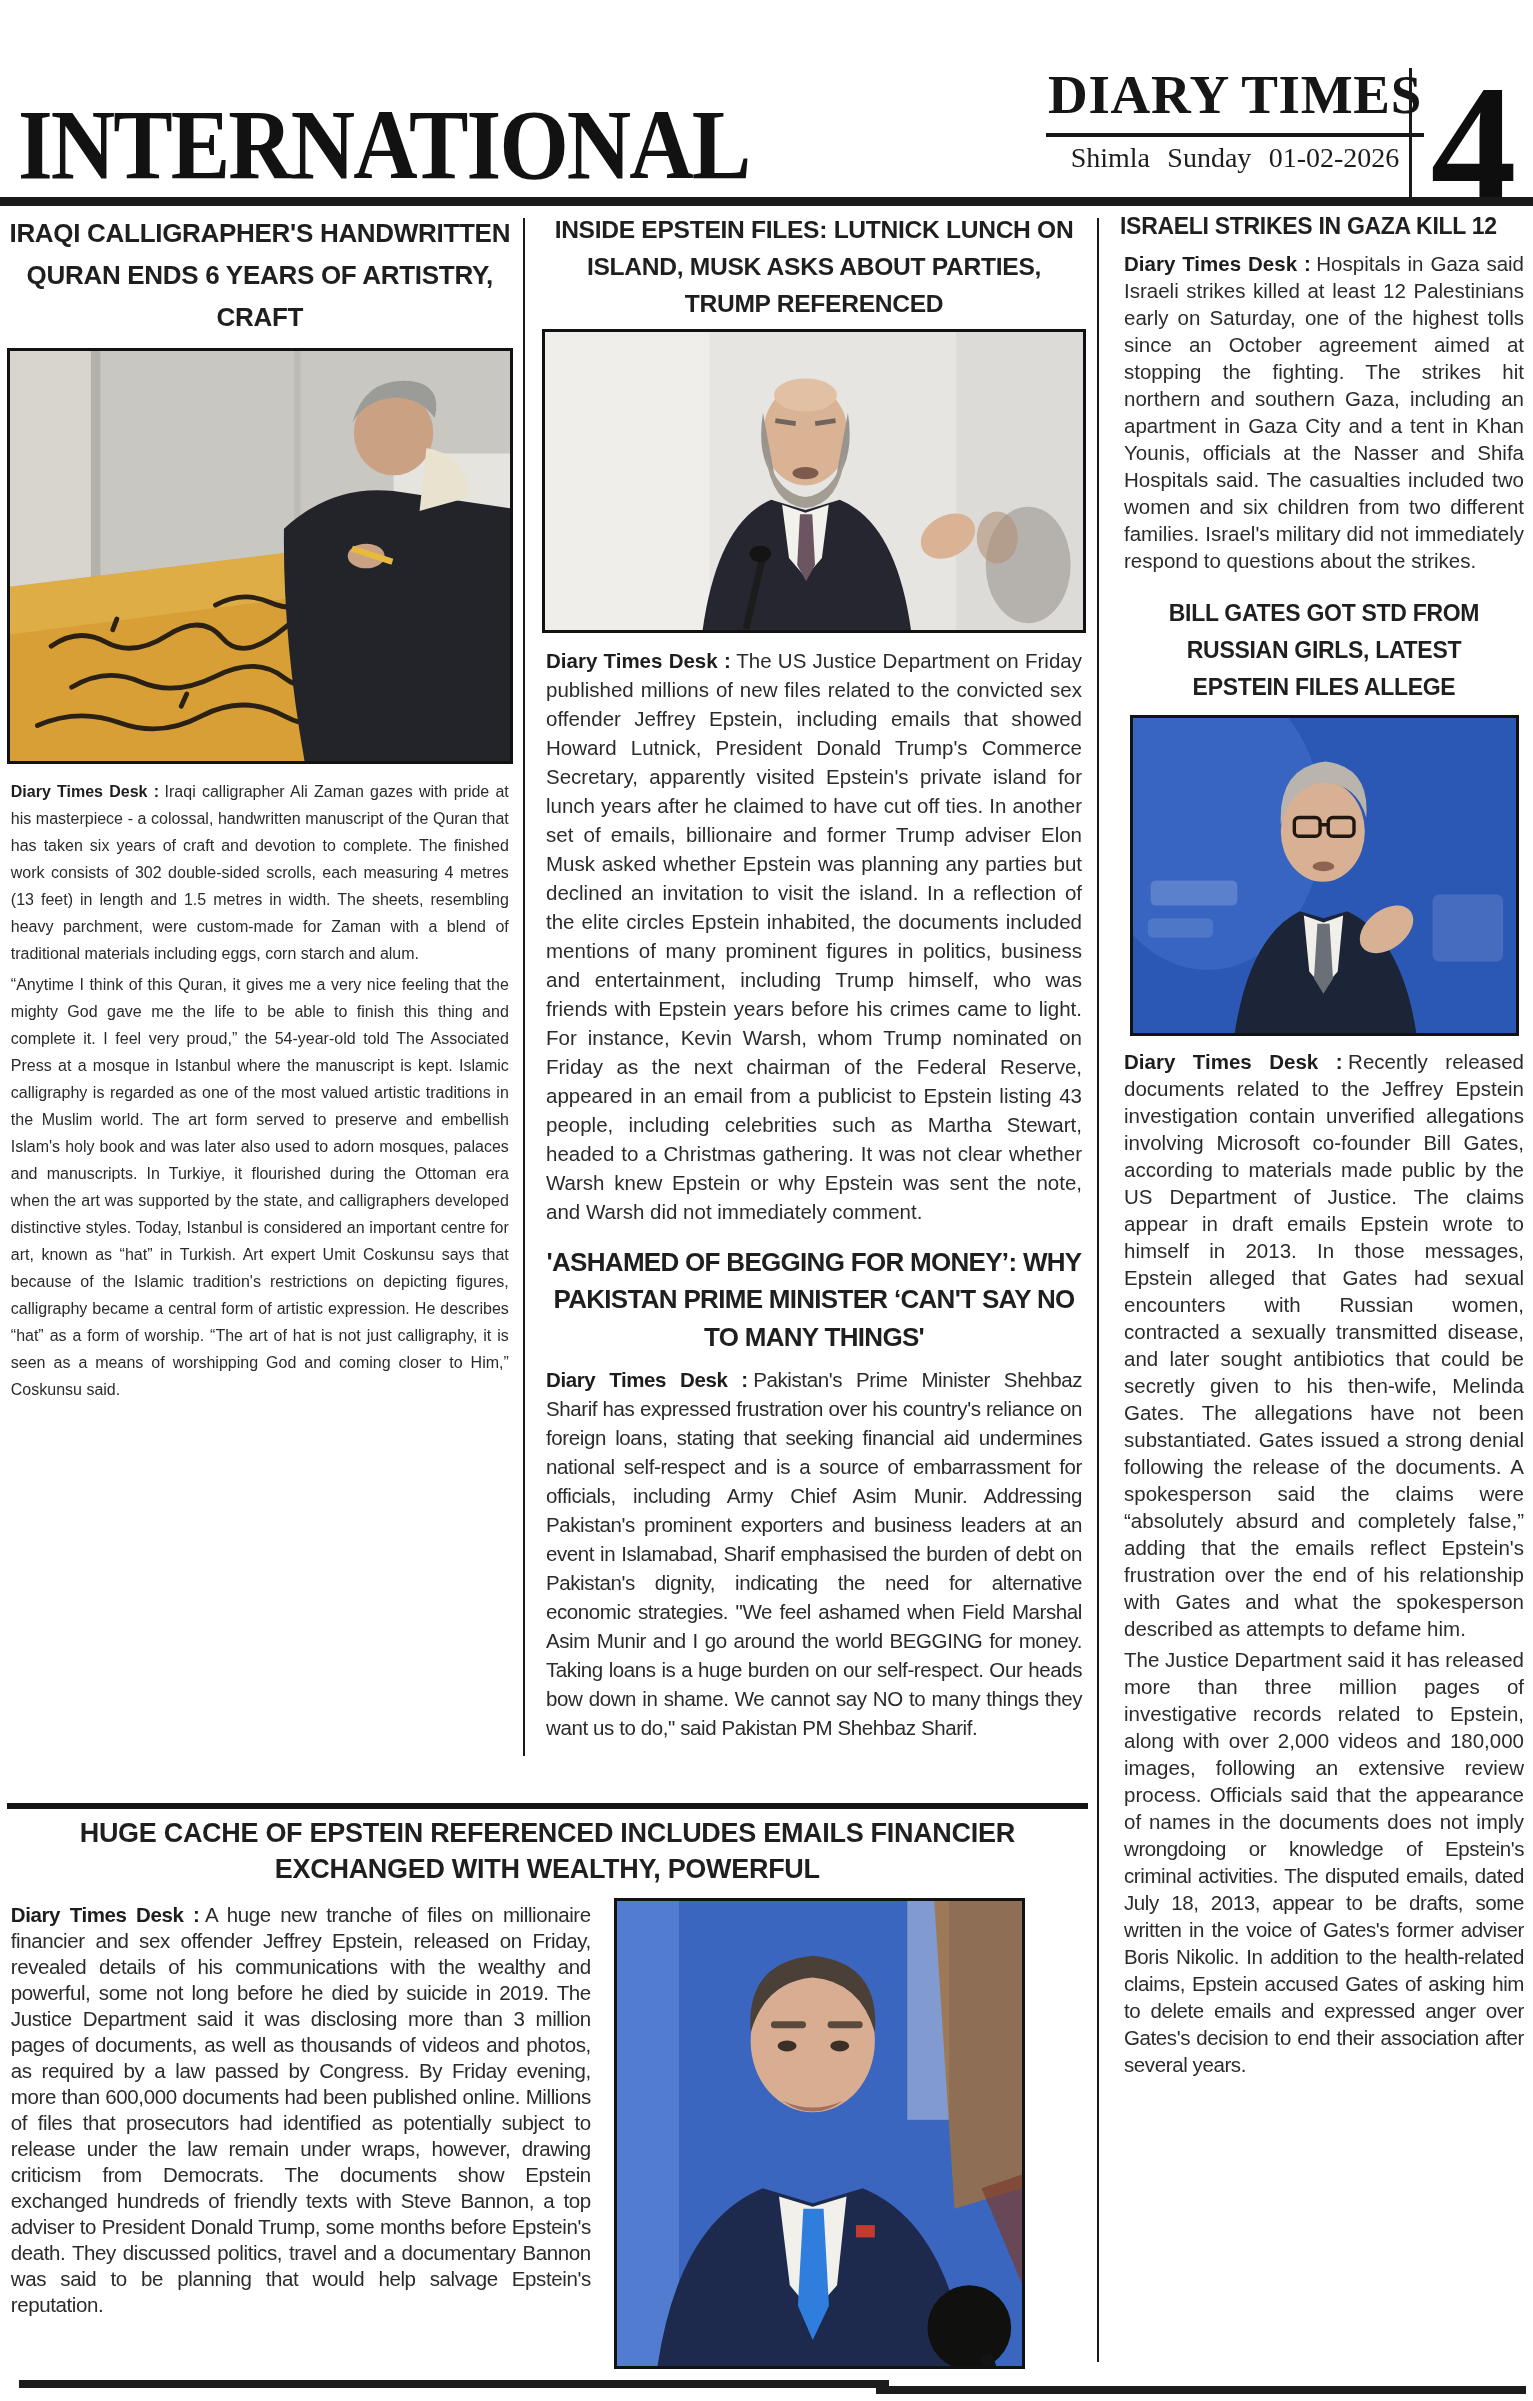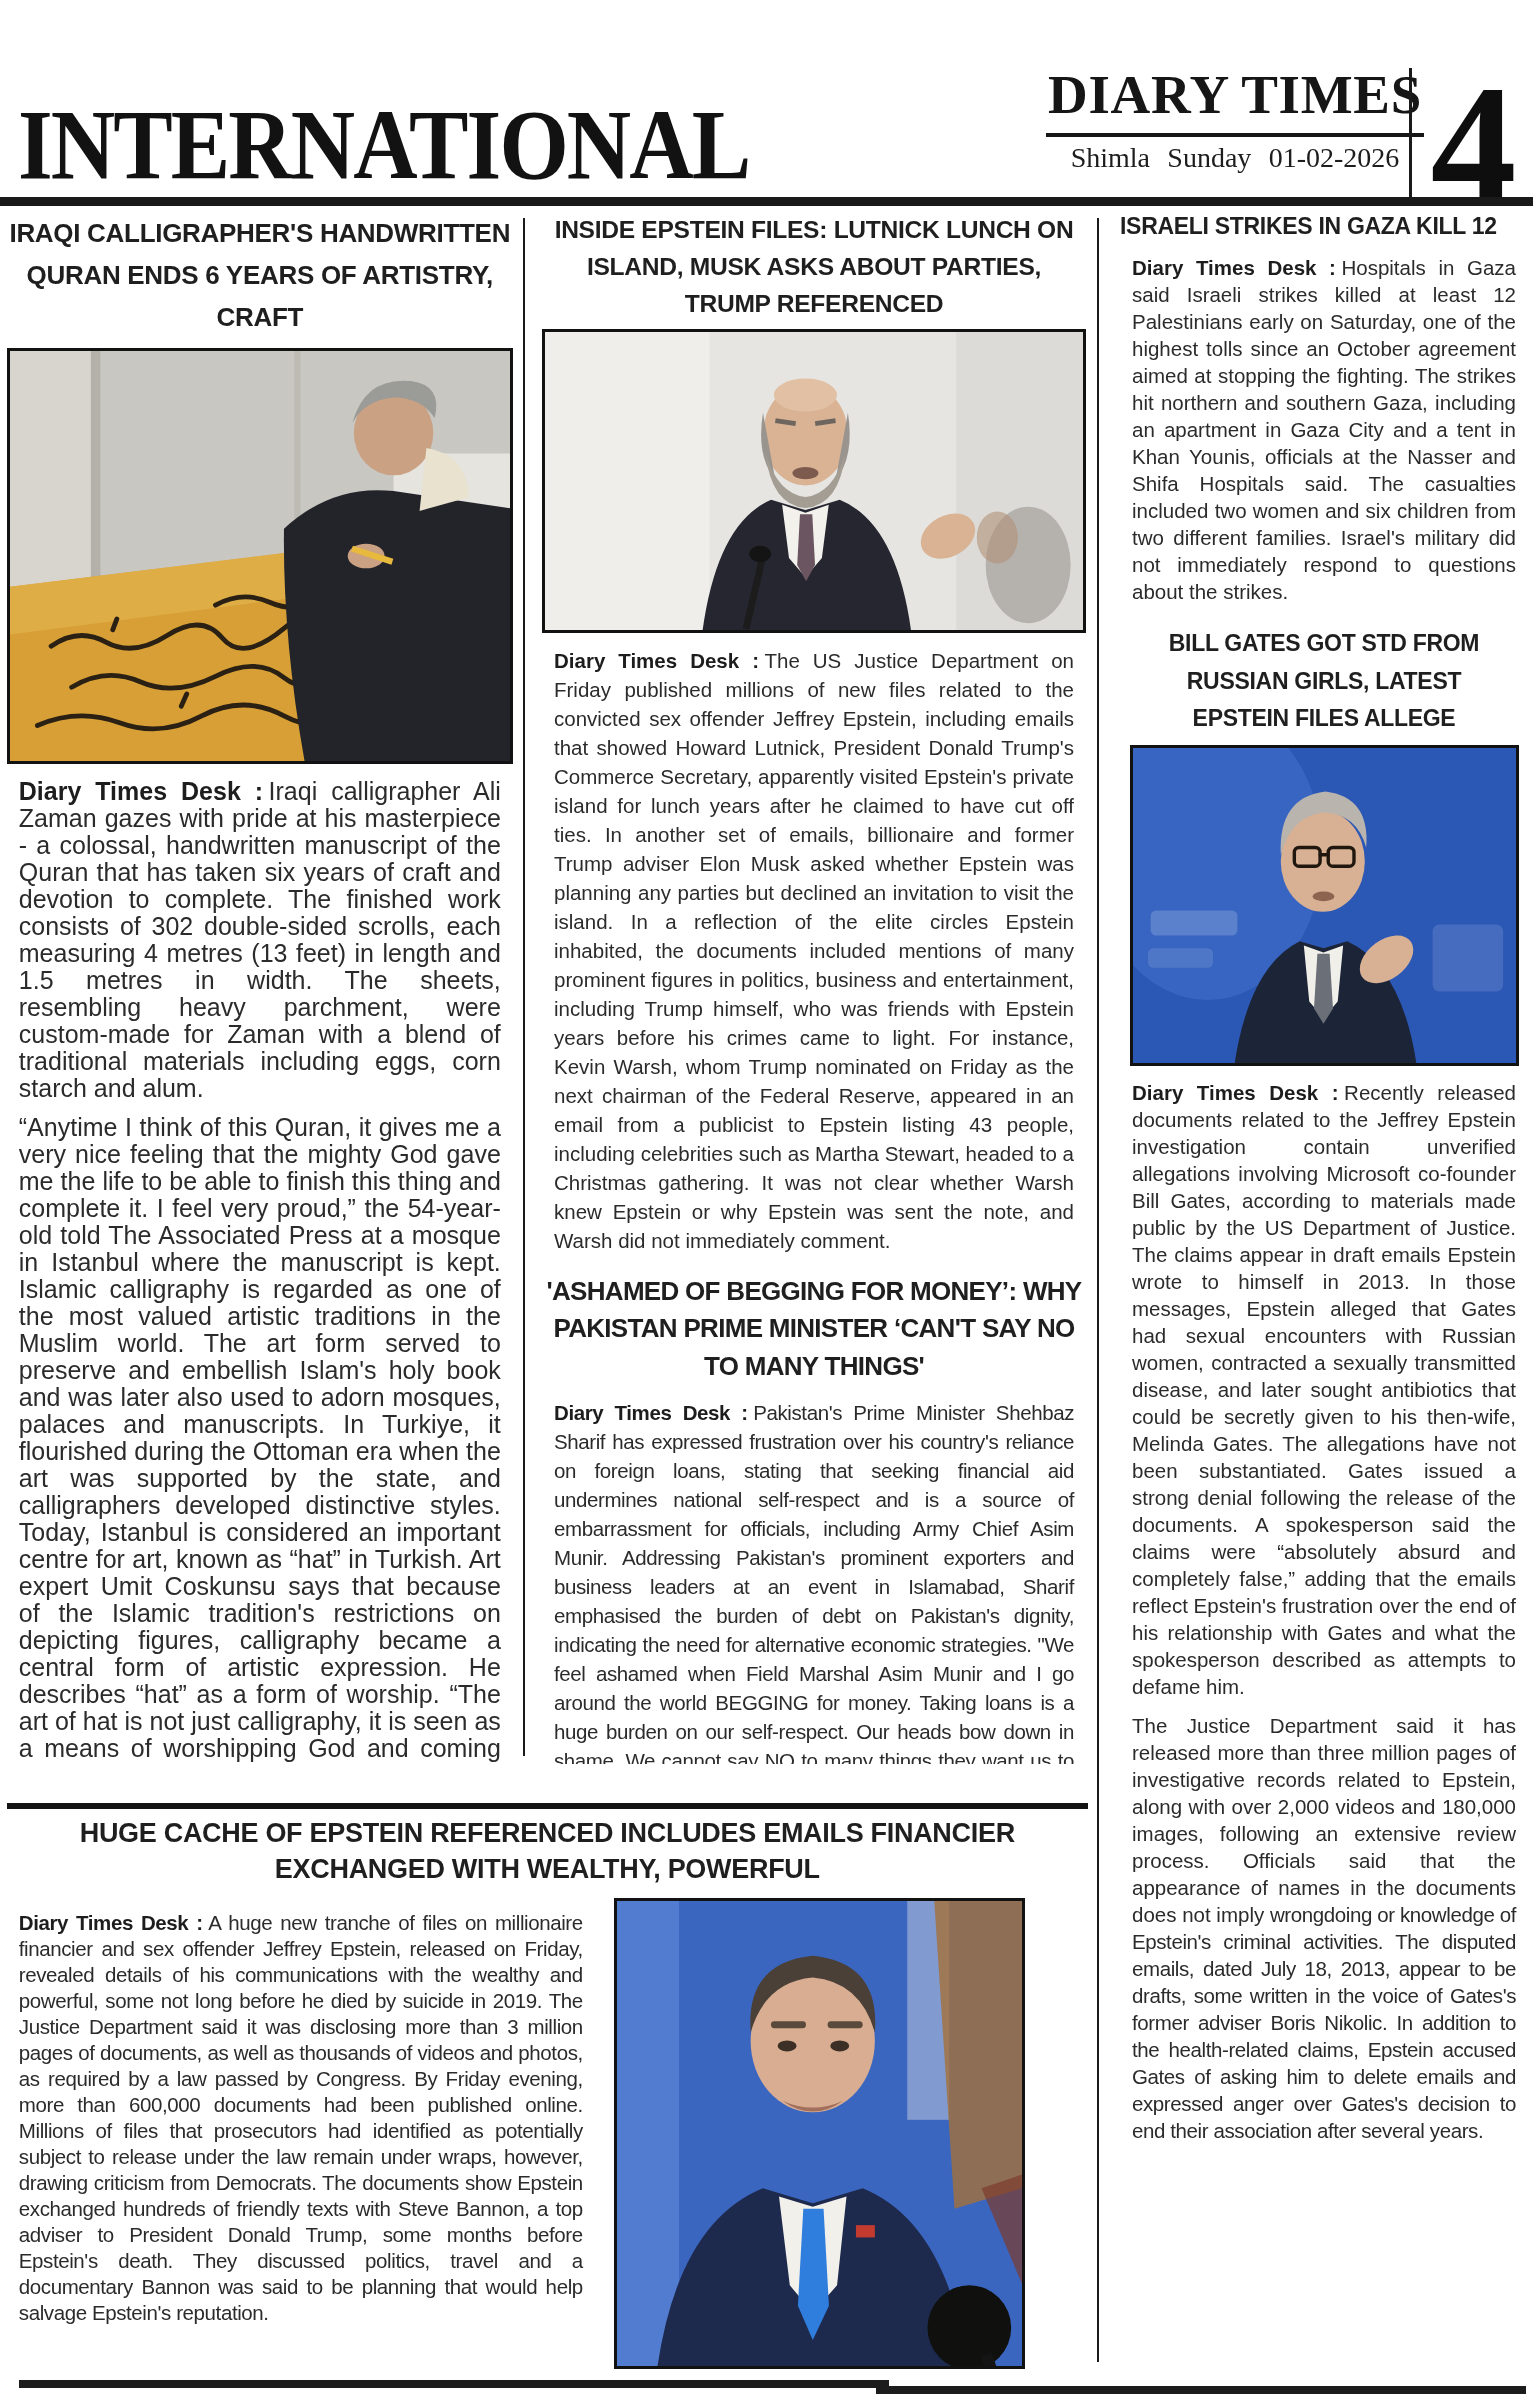--- a/index.html
+++ b/index.html
@@ -35,22 +35,22 @@
   
   .hl { font-weight:700; color:#1f1f1f; text-align:center; margin:0; }
   .hl-left   { font-size:26px; line-height:1.62; letter-spacing:-0.3px; }
   .hl-mid    { font-size:24.6px; line-height:1.5;  letter-spacing:-0.3px; }
   .hl-gaza   { font-size:23px; line-height:1.3;  letter-spacing:-0.3px; text-align:left; }
   .hl-gates  { font-size:23px; line-height:1.62; letter-spacing:-0.3px; padding:0 19px; }
   .hl-cond   { font-size:26px; line-height:1.45; letter-spacing:-0.7px; }
   .hl-bottom { font-size:27px; line-height:1.32; letter-spacing:-0.3px; }
 
   
-  p.body { margin:12px; text-align:justify; color:#2b2b2b; }
-  .body-left  { font-size:25px; line-height:27px; }
+  p.body { margin:4px; text-align:justify; color:#2b2b2b; }
+  .body-left  { font-size:16px; line-height:27px; }
   .body-mid   { font-size:20.5px; line-height:29px; }
   .body-right { font-size:20.5px; line-height:27px; }
   .body-bottom{ font-size:20.5px; line-height:26px; }
   .cond { letter-spacing:-0.4px; }
   .desk { font-weight:700; color:#1d1d1d; margin-right:5.5px; }
   .gap-t { margin-top:23px; }
 
   
   .photo-frame { border:3.4px solid #121212; overflow:hidden; background:#9a9a9a; }
   .photo-frame svg { display:block; width:100%; height:100%; }

